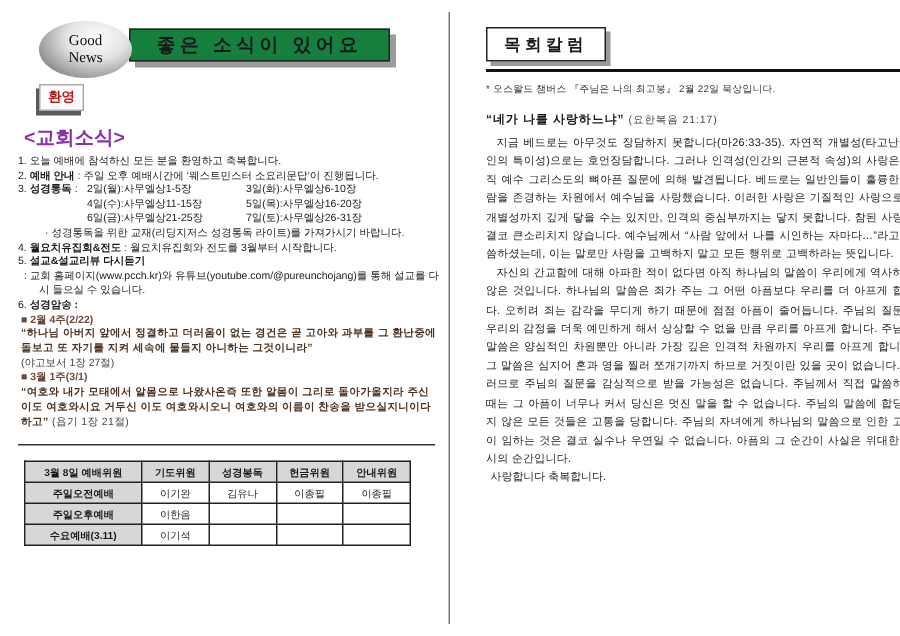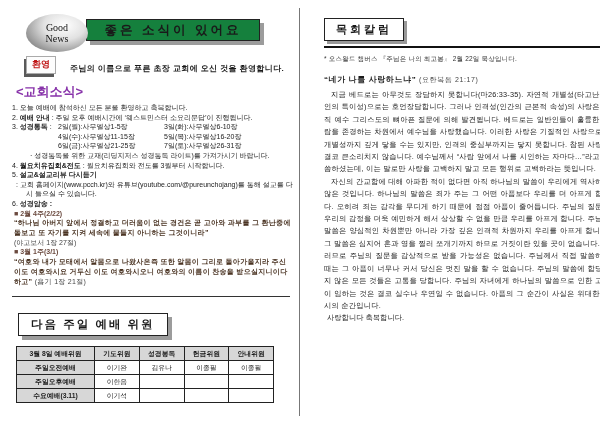--- a/index.html
+++ b/index.html
@@ -71,21 +71,20 @@
     <div class="lhead">
       <div class="oval">
         <div>Good</div>
         <div>News</div>
       </div>
       <div class="titlebox">좋은 소식이 있어요</div>
     </div>
 
     <div class="welcome-row">
       <span class="badge">환영</span>
-      <span class="welcome-text">주님의 이름으로 푸른 초장 교회에 오신 것을 환영합니다.</span>
     </div>
 
     <div class="news-header">&lt;교회소식&gt;</div>
 
     <div class="news">
       <div class="li"><span>1.</span> <span>오늘 예배에 참석하신 모든 분을 환영하고 축복합니다.</span></div>
 
       <div class="li"><span>2.</span> <b>예배 안내</b> <span>: 주일 오후 예배시간에 ‘웨스트민스터 소요리문답’이 진행됩니다.</span></div>
 
       <div class="li"><span>3.</span> <b>성경통독</b> <span>:</span>
@@ -109,21 +108,20 @@
       <div class="li"><span>6.</span> <b>성경암송 :</b></div>
       <div class="week">■ 2월 4주(2/22)</div>
       <div class="verse">“하나님 아버지 앞에서 정결하고 더러움이 없는 경건은 곧 고아와 과부를 그 환난중에 돌보고 또 자기를 지켜 세속에 물들지 아니하는 그것이니라”</div>
       <div class="ref">(야고보서 1장 27절)</div>
       <div class="week">■ 3월 1주(3/1)</div>
       <div class="verse"><span>“여호와 내가 모태에서 알몸으로 나왔사온즉 또한 알몸이 그리로 돌아가올지라 주신 이도 여호와시요 거두신 이도 여호와시오니 여호와의 이름이 찬송을 받으실지니이다 하고”</span> <span class="ref-inline">(욥기 1장 21절)</span></div>
     </div>
 
     <div class="lrule"></div>
 
-    <div class="committee-title">다음 주일 예배 위원</div>
 
     <table class="committee">
       <colgroup>
           <col class="c0">
           <col>
           <col>
           <col>
           <col>
         </colgroup>
       <tbody>

